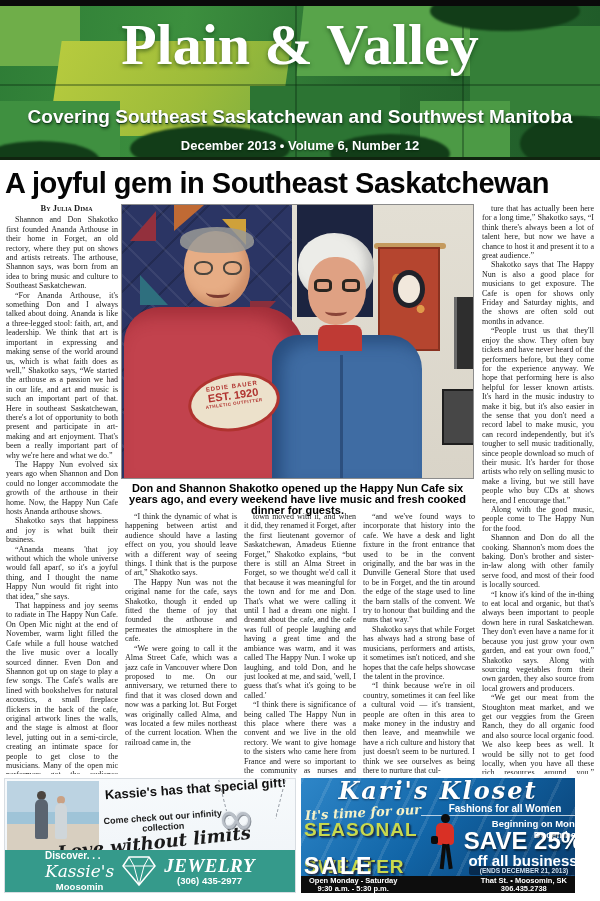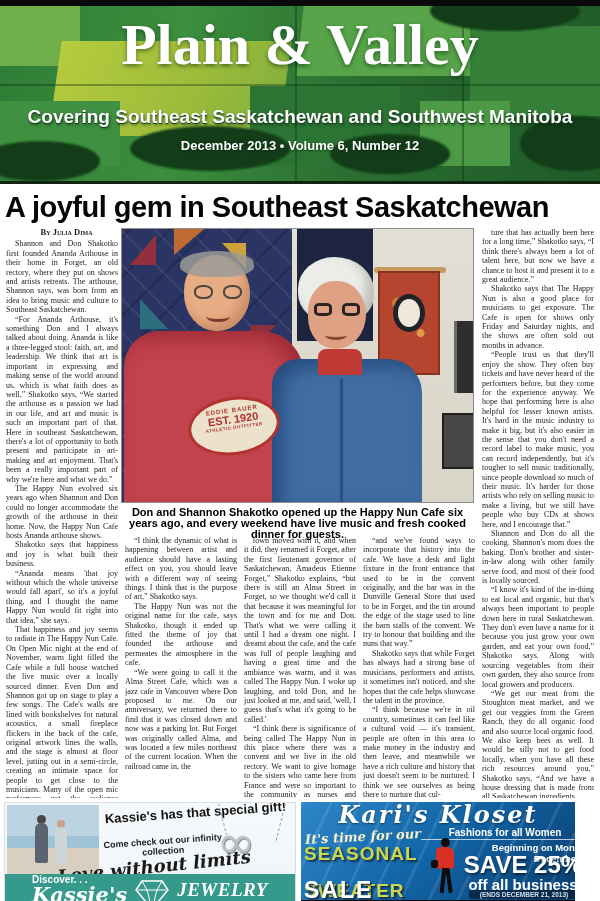--- a/index.html
+++ b/index.html
@@ -1,20 +1,20 @@
 <!DOCTYPE html>
 <html><head>
 <meta charset="utf-8">
 <style>
   * { margin:0; padding:0; box-sizing:border-box; }
   html,body { background:#fff; }
   .page { position:relative; width:600px; height:901px; margin:0 auto; background:#fff; overflow:hidden; font-family:"Liberation Sans",sans-serif; }
 
   
-  .masthead { position:relative; height:184px; overflow:hidden; background:#3b82f6; border-top:6px solid #0a0a0a; border-bottom:3px solid #10240f; }
+  .masthead { position:relative; height:160px; overflow:hidden; background:#3b82f6; border-top:6px solid #0a0a0a; border-bottom:3px solid #10240f; }
   .mast-photo { position:absolute; inset:0; }
   .mast-photo div { position:absolute; }
   .f1 { left:0; top:0; width:100%; height:100%; background:linear-gradient(100deg,#2e7c36 0%,#3c8f3e 30%,#2a6e31 60%,#1f5a28 100%); }
   .f2 { left:55px; top:35px; width:230px; height:95px; background:linear-gradient(115deg,#b7cb3e,#9cbb3a 60%,#7fae3f); transform:skewX(-8deg); }
   .f3 { left:300px; top:0; width:180px; height:70px; background:#58a44a; transform:skewX(-6deg); }
   .f4 { left:470px; top:20px; width:140px; height:90px; background:#357f38; }
   .f5 { left:0; top:95px; width:120px; height:65px; background:#3f9040; }
   .f6 { left:250px; top:80px; width:150px; height:80px; background:#2c7433; }
   .f7 { left:420px; top:95px; width:90px; height:65px; background:#4c9a45; }
   .f8 { left:-10px; top:0; width:90px; height:60px; background:#6fae49; }
@@ -107,21 +107,21 @@
   .kassie-head { position:absolute; left:98px; top:3px; width:185px; text-align:center; transform:rotate(-4deg); font-weight:bold; font-size:13px; line-height:14px; color:#111; }
   .kassie-sub { position:absolute; left:88px; top:33px; width:140px; text-align:center; transform:rotate(-4deg); font-weight:bold; font-size:9px; line-height:10px; color:#222; }
   .kassie-tag { position:absolute; left:52px; top:52px; width:210px; transform:rotate(-6deg); font-family:"DejaVu Serif",serif; font-style:italic; font-weight:bold; font-size:18px; color:#1a1a1a; }
   .necklace { position:absolute; right:4px; top:0; width:80px; height:72px; }
   .chain { position:absolute; width:1px; height:40px; background:repeating-linear-gradient(180deg,#9aa0a8 0 3px,transparent 3px 5px); top:0; }
   .ch1 { left:12px; transform:rotate(-14deg); } .ch2 { right:10px; transform:rotate(14deg); }
   .infinity { position:absolute; left:6px; top:16px; font-size:46px; line-height:46px; color:#b9bfc7; text-shadow:1px 1px 0 #8d939b, -1px -1px 0 #e8ecf0; font-family:"DejaVu Sans",sans-serif; }
   .kassie-band { position:absolute; left:0; bottom:0; width:100%; height:42px; background:#359a8b; color:#fff; display:flex; align-items:center; justify-content:center; gap:8px; }
   .kb-left { text-align:center; }
   .kb-discover { font-size:10px; font-weight:bold; display:block; text-align:left; }
-  .kb-name { font-family:"DejaVu Serif",serif; font-style:italic; font-weight:bold; font-size:21px; line-height:20px; display:block; }
+  .kb-name { font-family:"DejaVu Serif",serif; font-style:italic; font-weight:normal; font-size:17px; line-height:20px; display:block; }
   .kb-city { font-size:9.5px; font-weight:bold; display:block; }
   .kb-right { text-align:center; }
   .kb-type { font-family:"Liberation Serif",serif; font-style:italic; font-weight:bold; font-size:19px; line-height:18px; display:block; letter-spacing:.5px; }
   .kb-phone { font-size:9.5px; font-weight:bold; display:block; }
   
   .ad-kari { position:relative; width:274px; height:115px; overflow:hidden; color:#fff;
     background:
       repeating-linear-gradient(115deg, rgba(255,255,255,.10) 0 3px, transparent 3px 26px),
       linear-gradient(135deg,#2e86c8 0%,#1266a8 45%,#083a6b 100%); }
   .kari-name { position:absolute; left:0; right:0; top:0; text-align:center; font-family:"DejaVu Serif",serif; font-style:italic; font-weight:bold; font-size:24px; line-height:26px; letter-spacing:2px; color:#fff; text-shadow:0 1px 2px rgba(0,20,40,.6); }
@@ -206,20 +206,21 @@
             <p>“and we've found ways to incorporate that history into the cafe. We have a desk and light fixture in the front entrance that used to be in the convent originally, and the bar was in the Dunville General Store that used to be in Forget, and the tin around the edge of the stage used to line the barn stalls of the convent. We try to honour that building and the nuns that way.”</p>
             <p>Shakotko says that while Forget has always had a strong base of musicians, performers and artists, it sometimes isn't noticed, and she hopes that the cafe helps showcase the talent in the province.</p>
             <p>“I think because we're in oil country, sometimes it can feel like a cultural void — it's transient, people are often in this area to make money in the industry and then leave, and meanwhile we have a rich culture and history that just doesn't seem to be nurtured. I think we see ourselves as being there to nurture that cul-</p>
           </div>
       </div>
       <div class="col">
         <div>
             <p>ture that has actually been here for a long time,” Shakotko says, “I think there's always been a lot of talent here, but now we have a chance to host it and present it to a great audience.”</p>
             <p>Shakotko says that The Happy Nun is also a good place for musicians to get exposure. The Cafe is open for shows only Friday and Saturday nights, and the shows are often sold out months in advance.</p>
             <p>“People trust us that they'll enjoy the show. They often buy tickets and have never heard of the performers before, but they come for the experience anyway. We hope that performing here is also helpful for lesser known artists. It's hard in the music industry to make it big, but it's also easier in the sense that you don't need a record label to make music, you can record independently, but it's tougher to sell music traditionally, since people download so much of their music. It's harder for those artists who rely on selling music to make a living, but we still have people who buy CDs at shows here, and I encourage that.”</p>
+            <p>Along with the good music, people come to The Happy Nun for the food.</p>
             <p>Shannon and Don do all the cooking. Shannon's mom does the baking. Don's brother and sister-in-law along with other family serve food, and most of their food is locally sourced.</p>
             <p>“I know it's kind of the in-thing to eat local and organic, but that's always been important to people down here in rural Saskatchewan. They don't even have a name for it because you just grow your own garden, and eat your own food,” Shakotko says. Along with sourcing vegetables from their own garden, they also source from local growers and producers.</p>
             <p>“We get our meat from the Stoughton meat market, and we get our veggies from the Green Ranch, they do all organic food and also source local organic food. We also keep bees as well. It would be silly not to get food locally, when you have all these rich resources around you,” Shakotko says, “And we have a house dressing that is made from all Saskatchewan ingredients.</p>
           </div>
 
       </div>
     </div>
 
     <figure class="photo-fig">
       <div class="photo">

